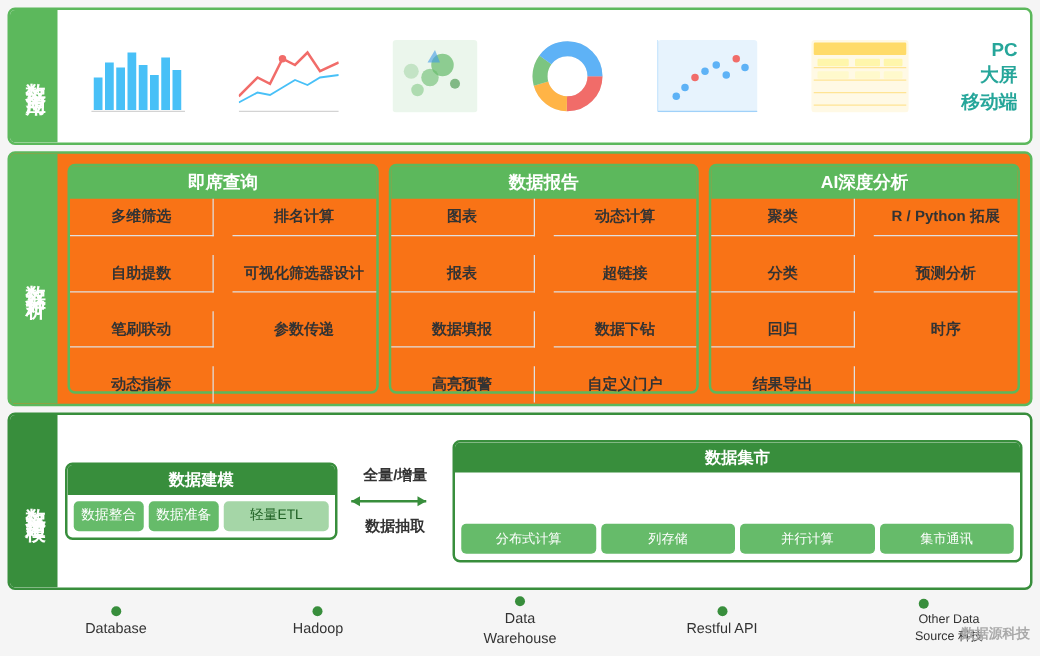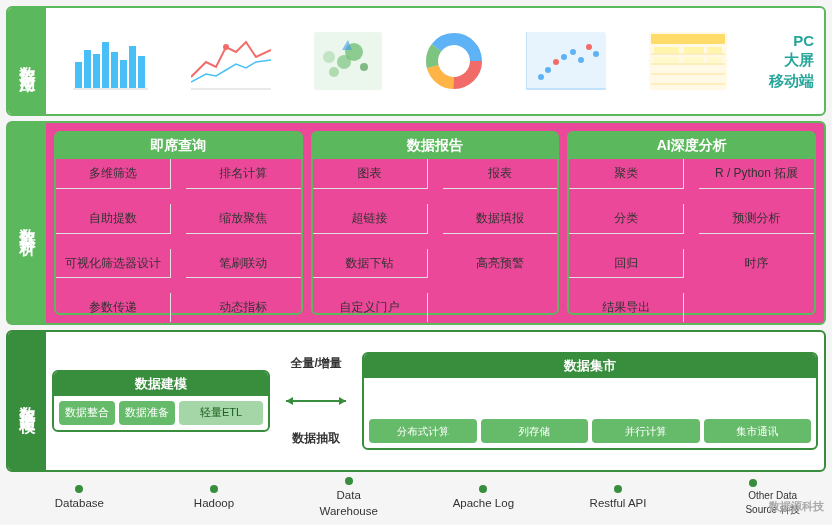--- a/index.html
+++ b/index.html
@@ -88,21 +88,21 @@
       right: 8px;
       font-size: 11px;
       color: #aaa;
       font-weight: bold;
     }
 
     
     .row-data-analysis {
       display: flex;
       flex-direction: row;
-      background: #ec4899;
+      background: #f97316;
       border: 2px solid #5cb85c;
       border-radius: 6px;
       flex: 1;
       overflow: hidden;
     }
 
     .analysis-content {
       flex: 1;
       display: flex;
       flex-direction: row;
@@ -126,20 +126,21 @@
       font-weight: bold;
       padding: 4px 0;
       border-radius: 3px 3px 0 0;
     }
 
     .panel-body {
       flex: 1;
       display: grid;
       grid-template-columns: 1fr 1fr;
       gap: 15px;
+      font-weight: bold;
     }
 
     .panel-cell {
       display: flex;
       align-items: center;
       justify-content: center;
       font-size: 12px;
       color: #333;
       text-align: center;
       padding: 6px 4px;
@@ -213,23 +214,22 @@
       font-size: 11px;
       text-align: center;
       padding: 4px 21px;
       border-radius: 4px;
       line-height: 1.4;
     }
 
     .arrow-box {
       display: flex;
       flex-direction: column;
-      align-items: center;
       justify-content: center;
-      gap: 19px;
+      gap: 2px;
       min-width: 80px;
     }
 
     .arrow-text {
       font-size: 12px;
       color: #333;
       text-align: center;
       font-weight: bold;
     }
 
@@ -401,32 +401,32 @@
   <div class="row-data-analysis">
     <div class="row-label green">数据分析</div>
     <div class="analysis-content">
 
       <div class="analysis-panel">
         <div class="panel-header">即席查询</div>
         <div class="panel-body">
           <div class="panel-cell">多维筛选</div>
           <div class="panel-cell">排名计算</div>
           <div class="panel-cell">自助提数</div>
-          <div class="panel-cell">缩放聚焦</div>
           <div class="panel-cell">可视化筛选器设计</div>
           <div class="panel-cell">笔刷联动</div>
           <div class="panel-cell">参数传递</div>
           <div class="panel-cell">动态指标</div>
         </div>
       </div>
 
       <div class="analysis-panel">
         <div class="panel-header">数据报告</div>
         <div class="panel-body">
           <div class="panel-cell">图表</div>
+          <div class="panel-cell">动态计算</div>
           <div class="panel-cell">报表</div>
           <div class="panel-cell">超链接</div>
           <div class="panel-cell">数据填报</div>
           <div class="panel-cell">数据下钻</div>
           <div class="panel-cell">高亮预警</div>
           <div class="panel-cell">自定义门户</div>
         </div>
       </div>
 
       <div class="analysis-panel">
@@ -490,24 +490,20 @@
       <div class="source-dot"></div>
       <span>Hadoop</span>
     </div>
     <div class="source-item">
       <div class="source-dot"></div>
       <span style="white-space:pre-line; text-align:center;">Data
 Warehouse</span>
     </div>
     <div class="source-item">
       <div class="source-dot"></div>
-      <span>Apache Log</span>
-    </div>
-    <div class="source-item">
-      <div class="source-dot"></div>
       <span>Restful API</span>
     </div>
     <div class="source-item">
       <div class="source-dot"></div>
       <span style="white-space:pre-line; text-align:center; font-size:10px;margin-left:40px;">Other Data
 Source 科技</span>
     </div>
   </div>
 
 </div>

